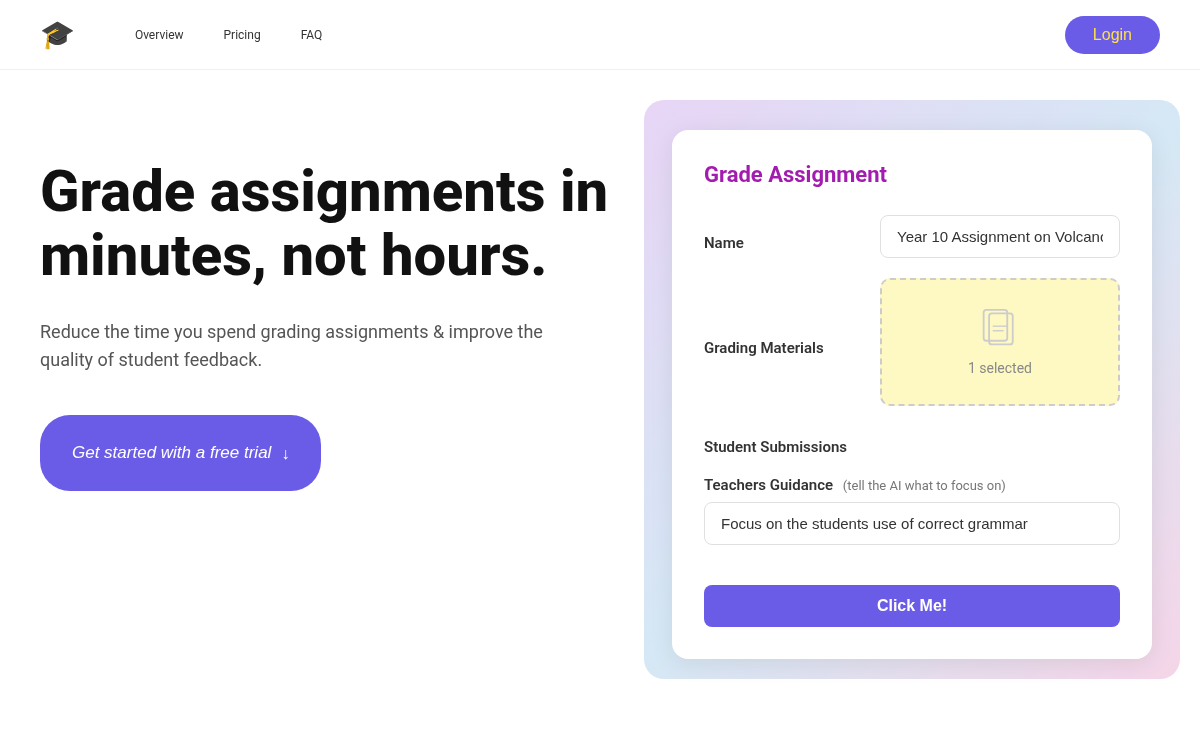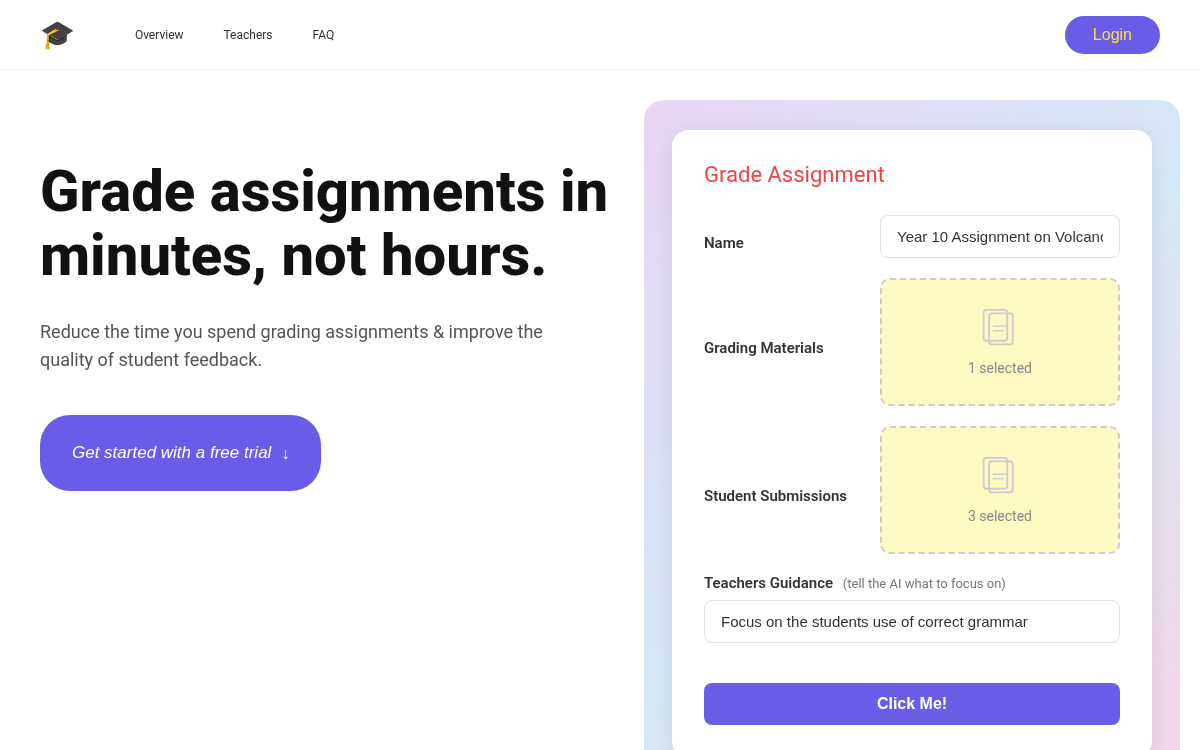--- a/index.html
+++ b/index.html
@@ -139,22 +139,22 @@
       padding: 32px;
       width: 480px;
       box-shadow: 0 4px 24px rgba(0,0,0,0.08);
       position: relative;
       z-index: 1;
       margin-top: 0;
     }
 
     .card-title {
       font-size: 22px;
-      font-weight: 400;
-      color: #ef4444;
+      font-weight: 700;
+      color: #a21caf;
       margin-bottom: 28px;
     }
 
     .form-group {
       margin-bottom: 24px;
     }
 
     .form-label {
       font-size: 15px;
       font-weight: 600;
@@ -239,21 +239,21 @@
   </style>
 </head>
 <body>
 
 <nav class="navbar">
   <div class="logo">
     <span class="logo-icon">🎓</span>
   </div>
   <div class="nav-links">
     <a class="nav-link">Overview</a>
-    <a class="nav-link">Teachers</a>
+    <a class="nav-link">Pricing</a>
     <a class="nav-link">FAQ</a>
   </div>
   <button class="login-btn">Login</button>
 </nav>
 
 <div class="main">
 
   <div class="left-content">
     <h1 class="headline">Grade assignments in minutes, not hours.</h1>
     <p class="subtitle">Reduce the time you spend grading assignments &amp; improve the quality of student feedback.</p>
@@ -290,33 +290,20 @@
               </svg>
             </div>
             <div class="selected-text">1 selected</div>
           </div>
         </div>
       </div>
 
       
       <div class="form-row">
         <div class="form-row-label">Student Submissions</div>
-        <div class="form-row-input">
-          <div class="file-upload-box">
-            <div class="file-icon">
-              <svg viewBox="0 0 40 44" fill="none" xmlns="http://www.w3.org/2000/svg">
-                <rect x="2" y="2" width="26" height="34" rx="3" fill="none" stroke="#ccc" stroke-width="2"></rect>
-                <rect x="8" y="6" width="26" height="34" rx="3" fill="none" stroke="#ccc" stroke-width="2"></rect>
-                <line x1="12" y1="20" x2="28" y2="20" stroke="#ccc" stroke-width="1.5"></line>
-                <line x1="12" y1="25" x2="24" y2="25" stroke="#ccc" stroke-width="1.5"></line>
-              </svg>
-            </div>
-            <div class="selected-text">3 selected</div>
-          </div>
-        </div>
       </div>
 
       
       <div class="form-group">
         <label class="form-label">
           <span>Teachers Guidance</span>
           <span class="form-label-sub">(tell the AI what to focus on)</span>
         </label>
         <input class="form-input" type="text" value="Focus on the students use of correct grammar" placeholder="Focus on the students use of correct grammar" style="">
       </div>

